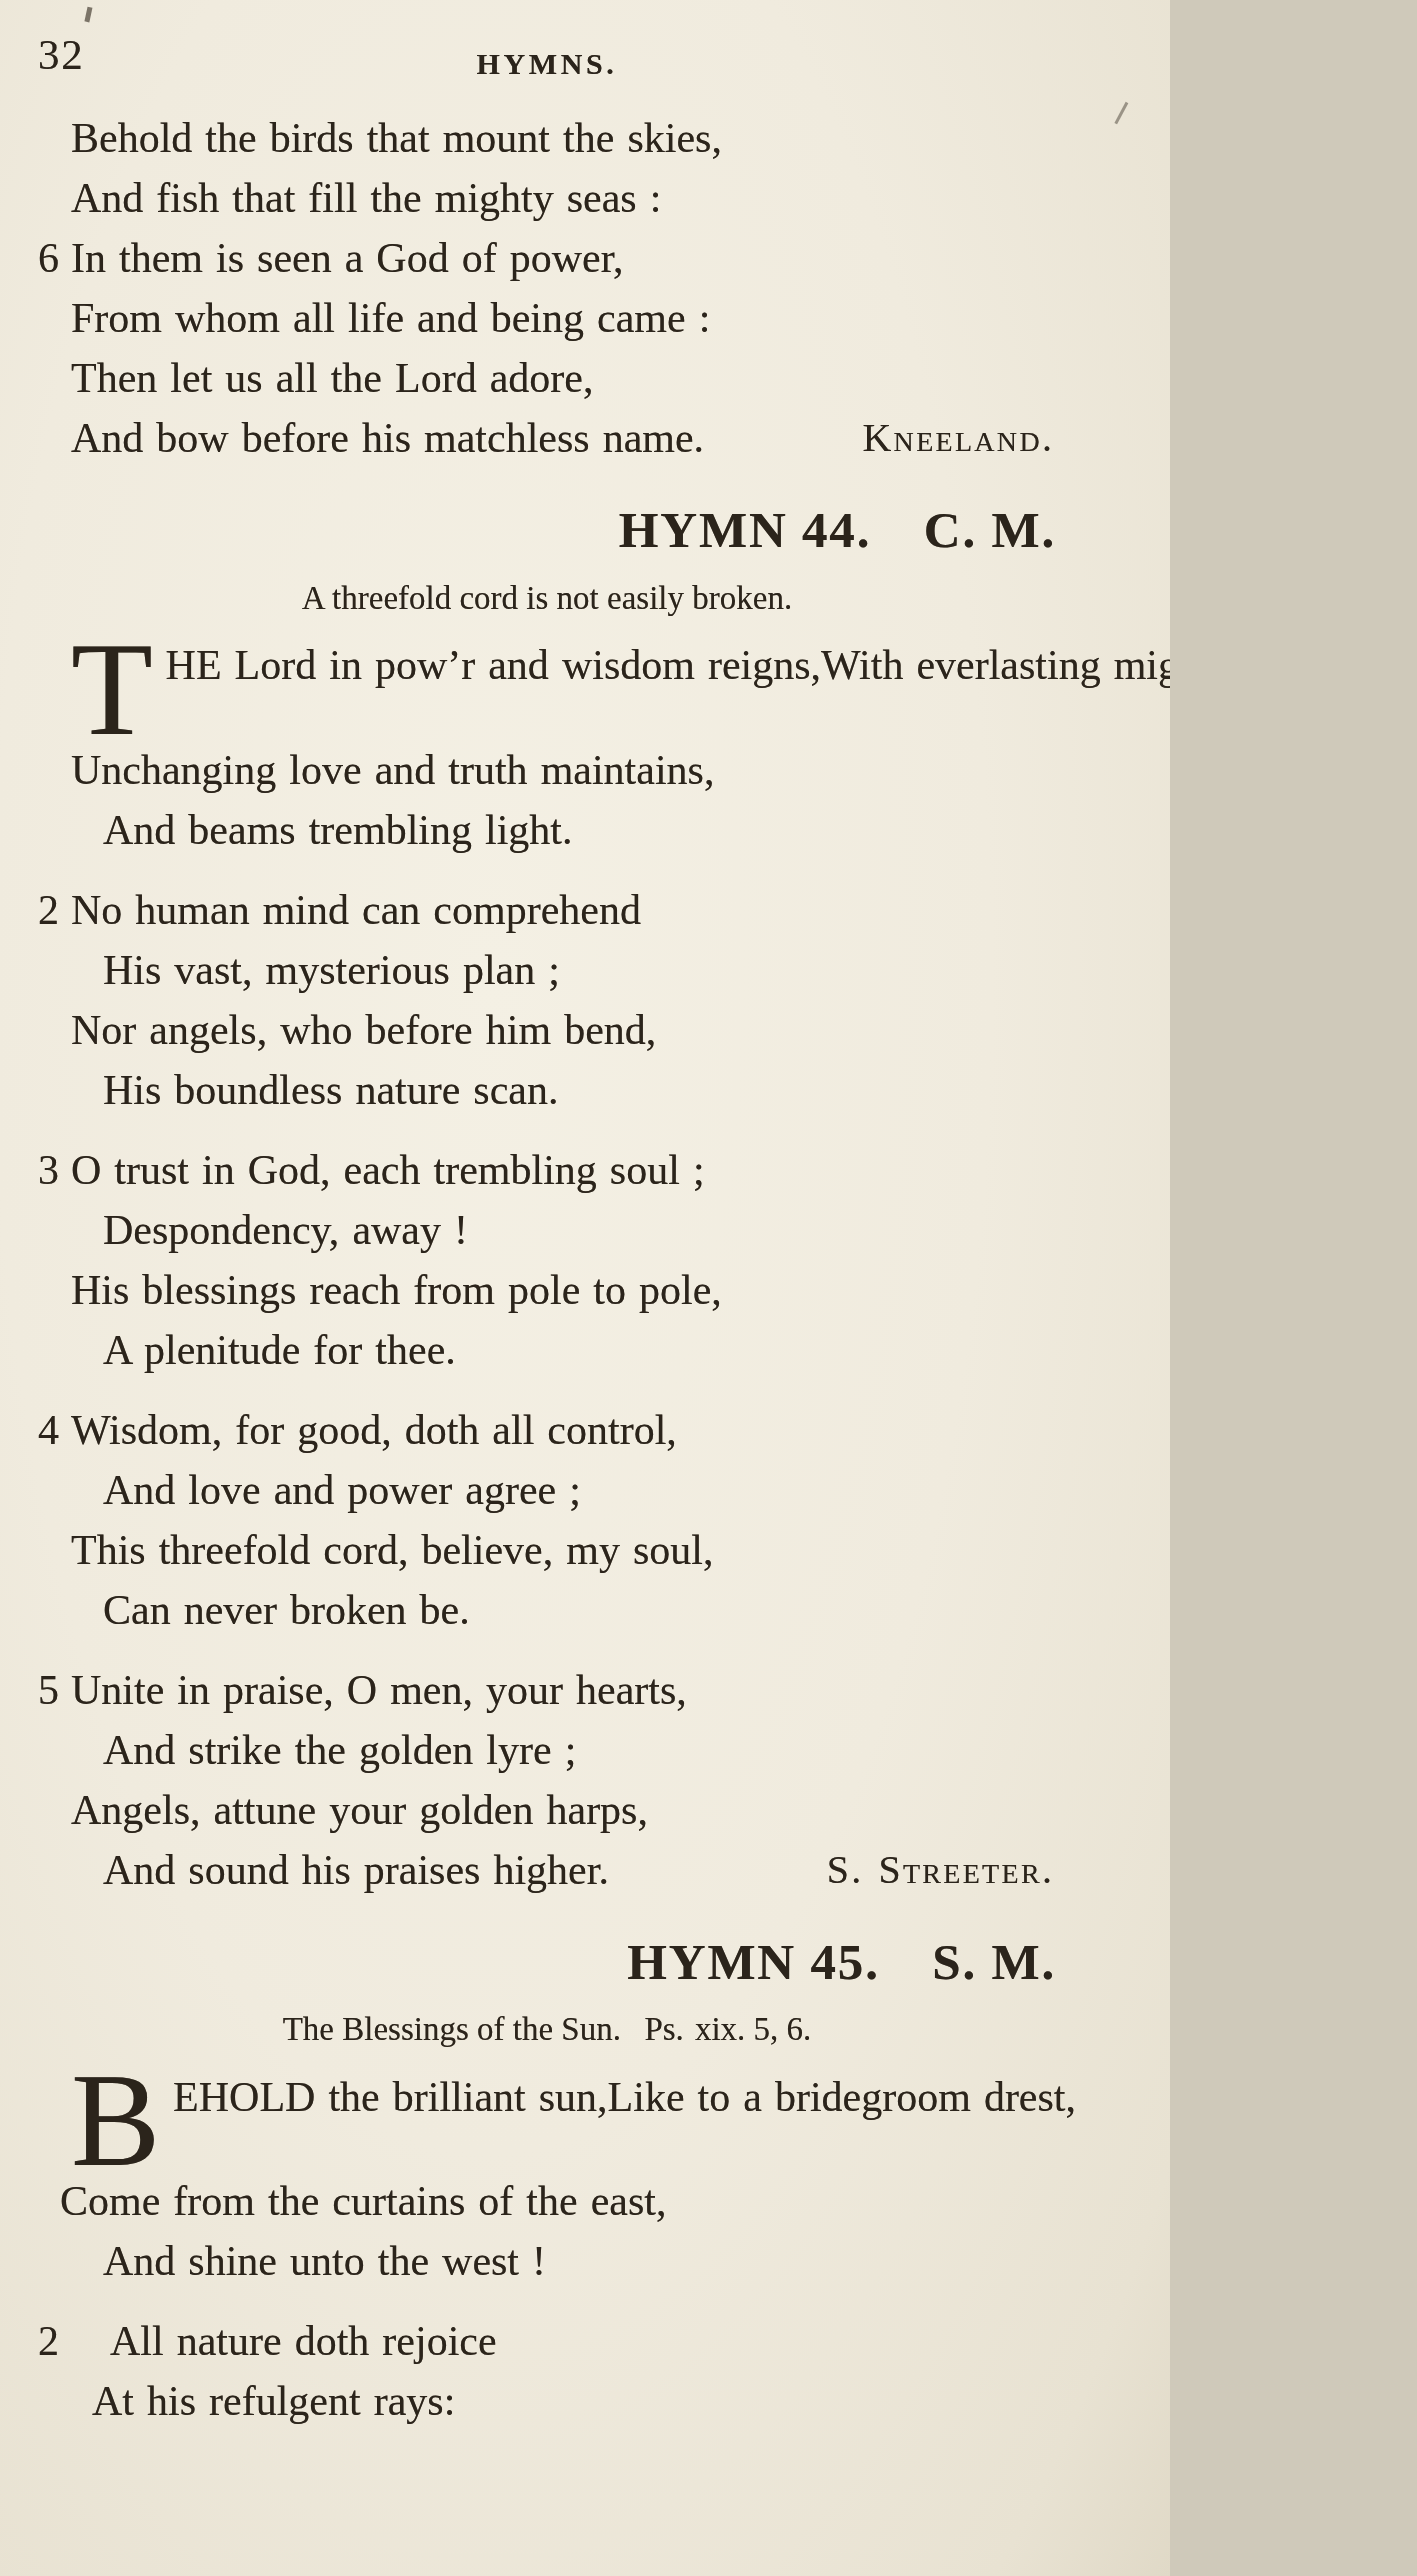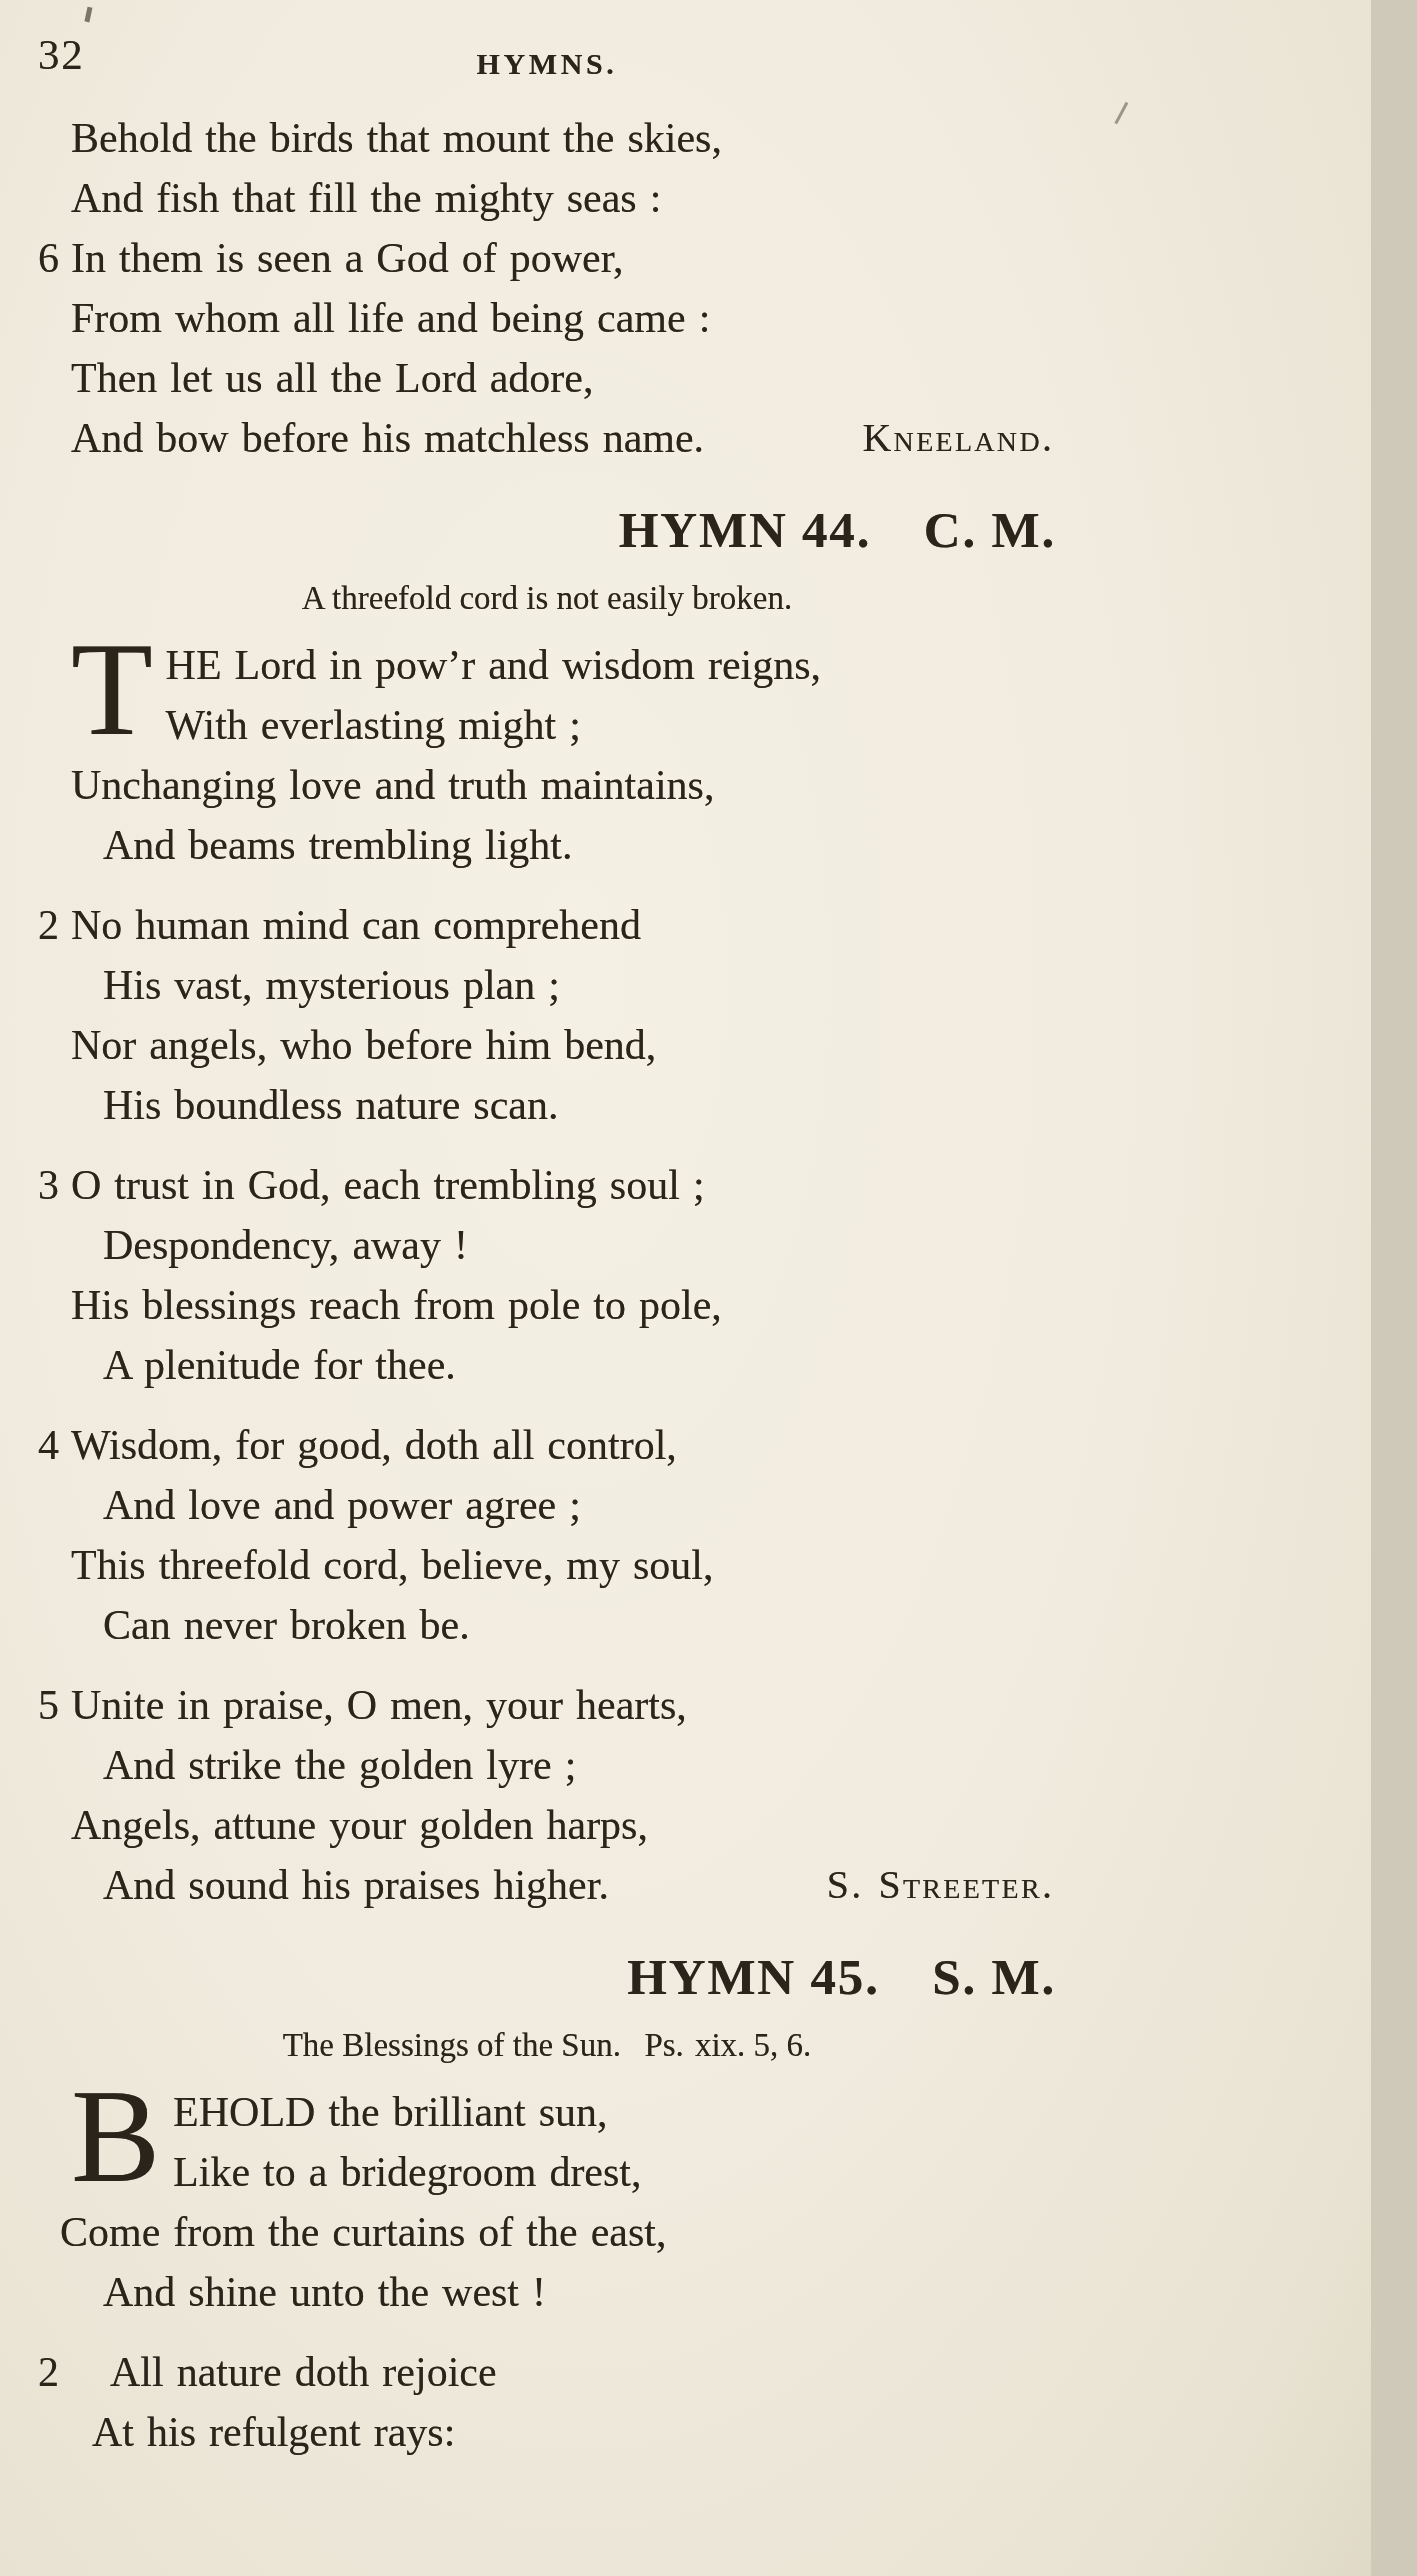--- a/index.html
+++ b/index.html
@@ -2,21 +2,21 @@
 <html style="font-size:14.5px"><head>
 <meta charset="utf-8">
 <style>
   * { margin:0; padding:0; box-sizing:border-box; }
   html, body { width:1417px; }
   body {
     font-family:"Liberation Serif","DejaVu Serif",serif;
     background:#cfc9ba;
   }
   .page {
-    width:1371px; height:2576px;
+    width:1170px; height:2576px;
     background:radial-gradient(ellipse at 42% 38%, #f4f0e4 0%, #f0ebde 52%, #e8e2d2 88%, #e0d9c7 100%);
     color:#2b241b;
     position:relative;
     overflow:hidden;
     text-shadow:0 0 0.5px rgba(43,32,20,0.55);
   }
   .text-block { position:absolute; left:38px; top:34px; width:1018px; font-size:42px; }
 
   .page-header { position:relative; height:58px; margin-bottom:16.3px; }
   .page-number { position:absolute; left:0; top:-3.6px; font-size:43px; letter-spacing:1.8px; }
@@ -28,21 +28,21 @@
   .ind-1 { padding-left:65px; }
   .ind-w { padding-left:22px; }
   .ind-2 { padding-left:72px; }
   .ind-3 { padding-left:54px; }
   .verse-num { position:absolute; left:0; top:0; }
   .with-attrib { display:flex; }
   .attribution { margin-left:auto; font-variant:small-caps; letter-spacing:2.3px; font-size:40px; padding-right:1.8px; }
 
   .opening { display:flex; padding-left:33px; align-items:flex-start; }
   .dropcap { font-size:134px; line-height:101px; margin:3.6px 12.7px 0 0; flex:0 0 auto; }
-  .opening-lines { display:flex; flex-direction:column; }
+  .opening-lines { display:flex; flex-direction:row;text-align:center; }
   .opening-lines .line { padding-left:0; }
 
   .hymn-heading { text-align:right; font-size:51px; font-weight:bold; letter-spacing:1.8px; line-height:62px; margin:31px 0 14.5px; }
   .hymn-heading .meter { margin-left:38px; }
   .epigraph { text-align:center; font-size:33px; line-height:45px; margin-bottom:14.5px; }
   .epigraph .ref-book { margin-left:23.5px; }
   .epigraph .ref-passage { margin-left:11px; }
 
   .scan-mark { position:absolute; background:#4a4236; }
   .mark-1 { left:86px; top:7.2px; width:4.5px; height:14.5px; transform:rotate(12deg); opacity:.7; }

